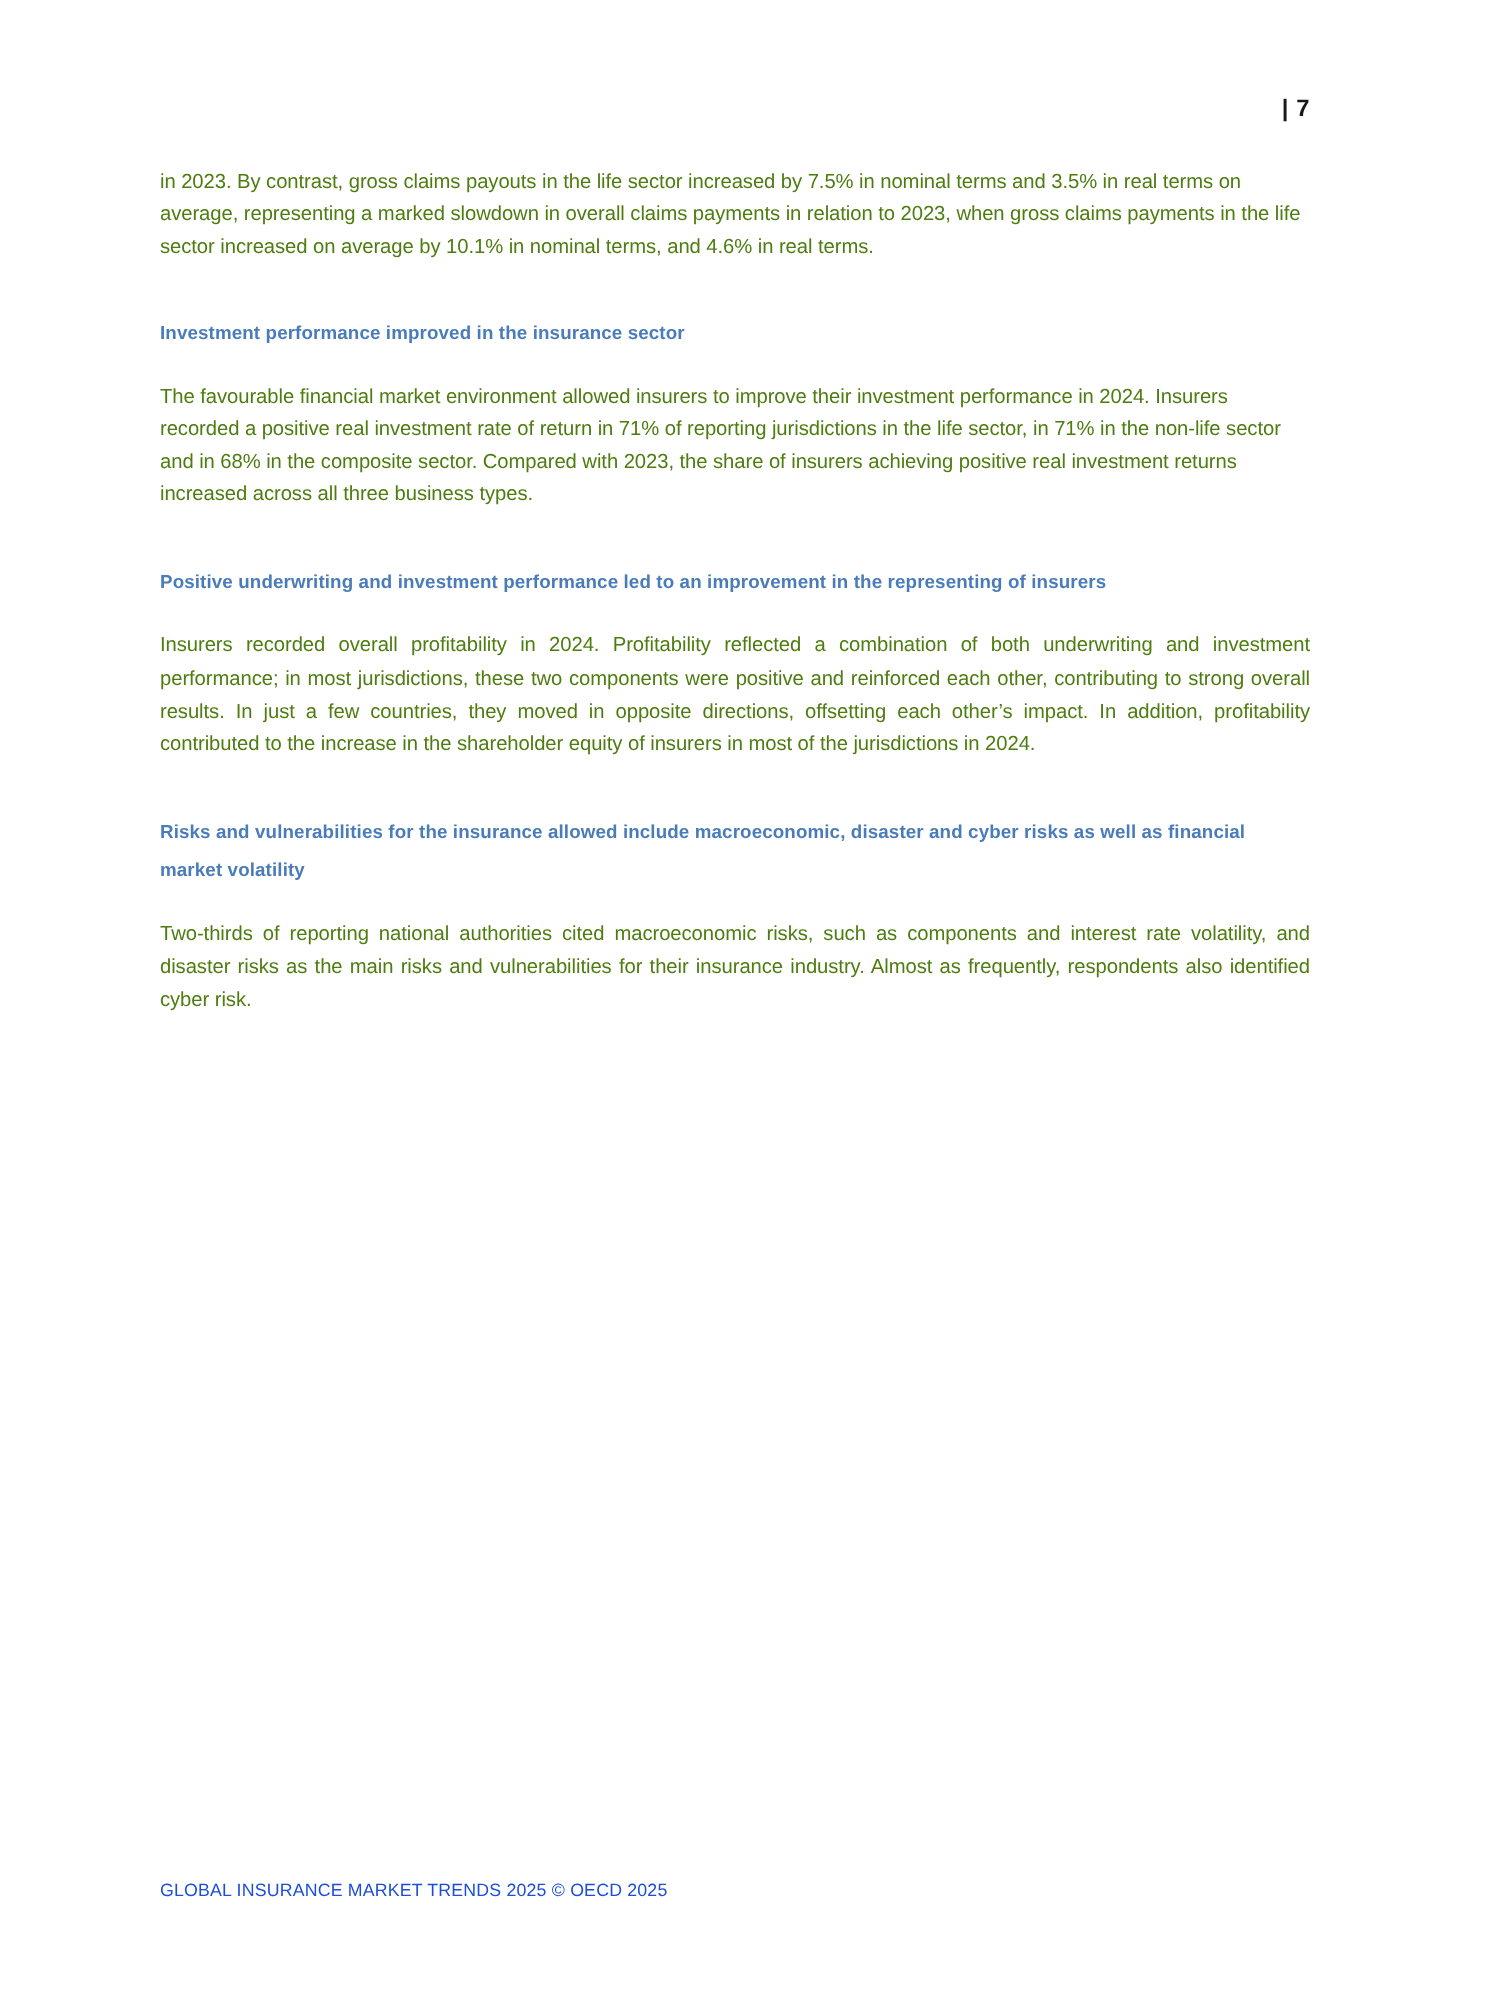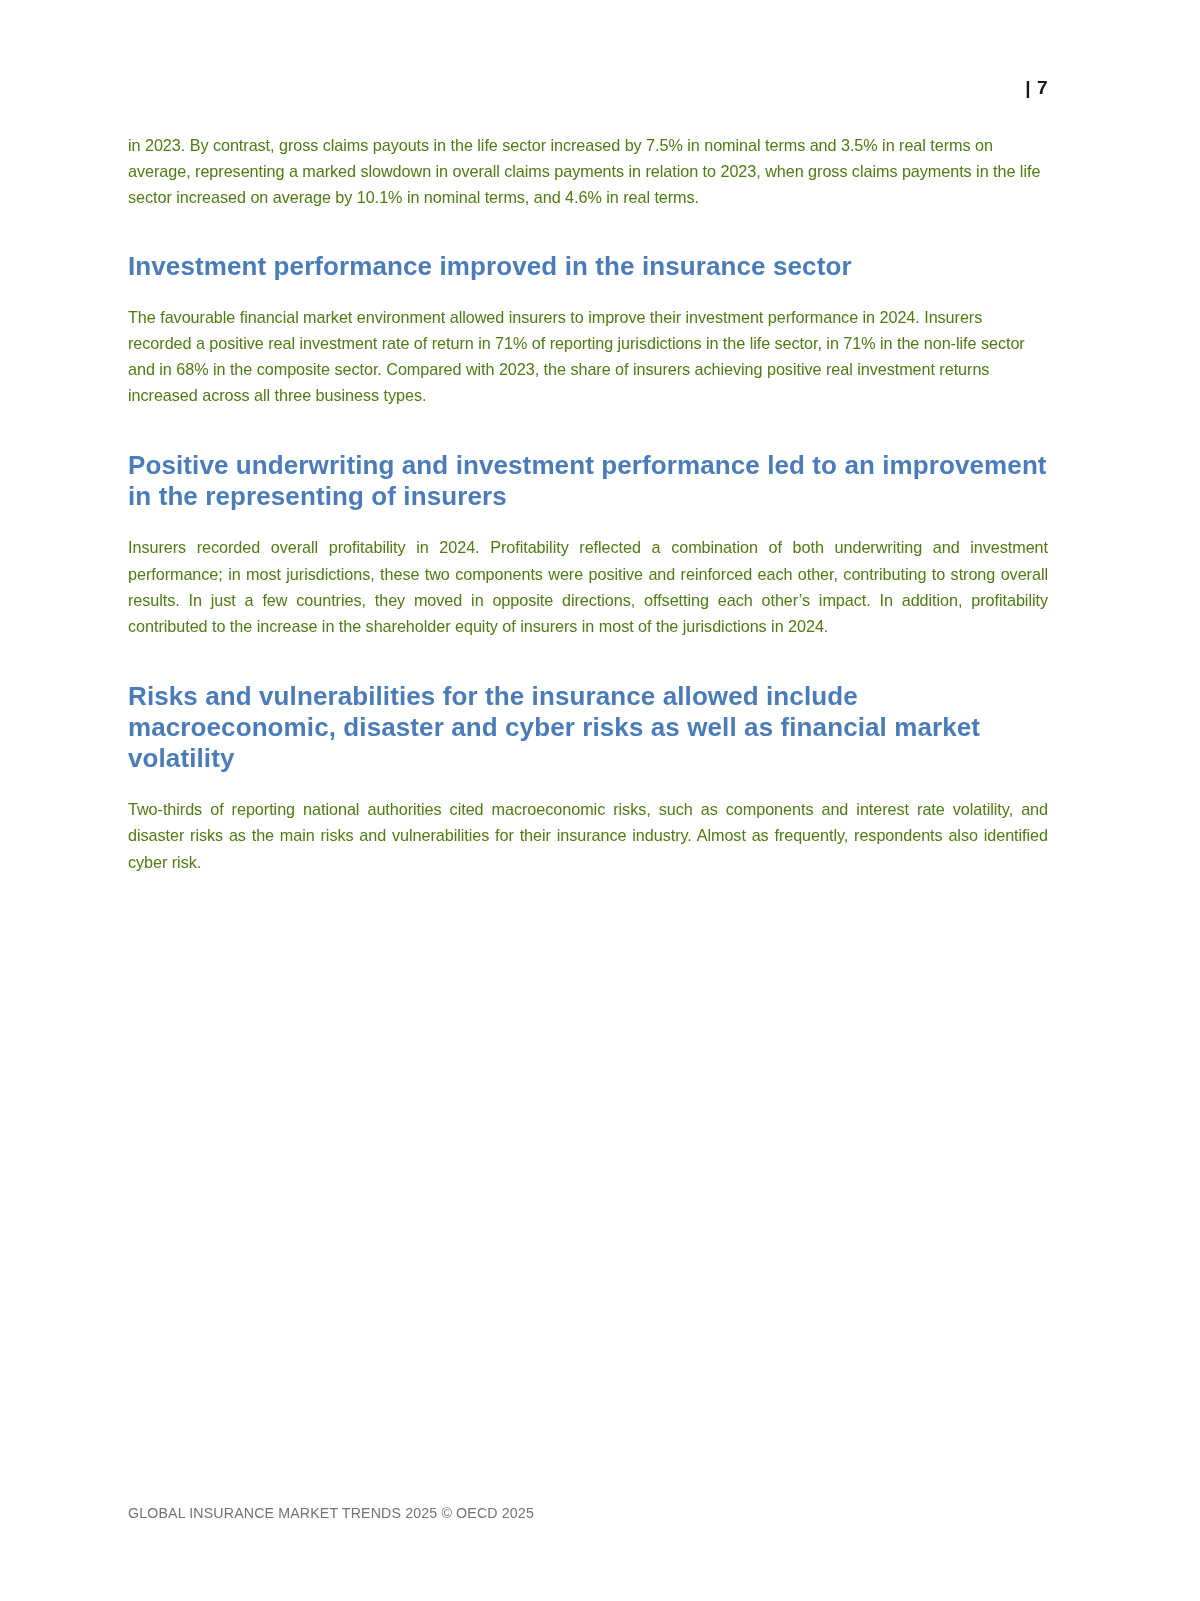--- a/index.html
+++ b/index.html
@@ -51,21 +51,21 @@
     text-align: left;
     letter-spacing: -0.05px;
   }
   p.body-text.justified {
     text-align: justify;
     text-justify: inter-word;
   }
 
   h2.section-heading {
     margin: 0;
-    font-size: 26px;
+    font-size: 15px;
     line-height: 31px;
     font-weight: bold;
     color: #4a7cba;
     letter-spacing: 0.1px;
   }
 
   
   .sp-para-to-heading { height: 40px; }
   .sp-heading-to-para { height: 22px; }
   .sp-para-to-heading2 { height: 42px; }
@@ -73,21 +73,21 @@
   
   .page-footer {
     position: absolute;
     left: 128px;
     top: 1504px;
     width: 920px;
   }
   .footer-text {
     font-size: 14.2px;
     line-height: 18px;
-    color: #737373;
+    color: #1d4ed8;
     letter-spacing: 0.15px;
     white-space: nowrap;
   }
 </style>
 </head>
 <body>
 
 <div class="page">
 
   <div class="page-header">

